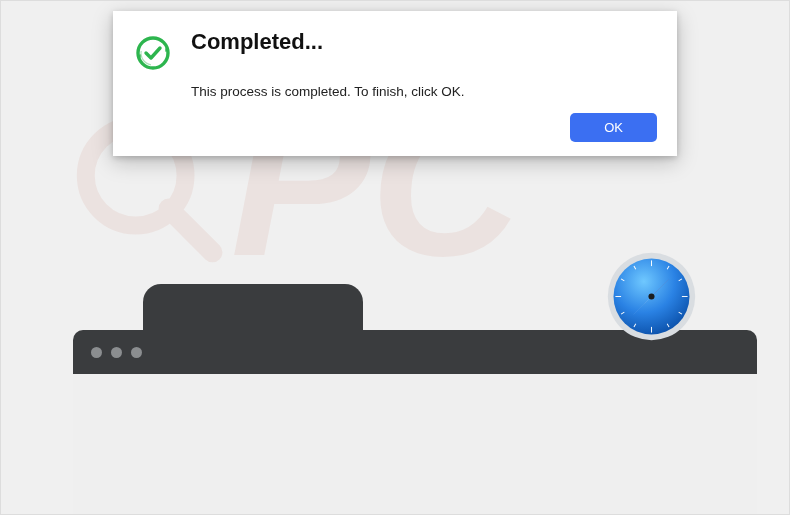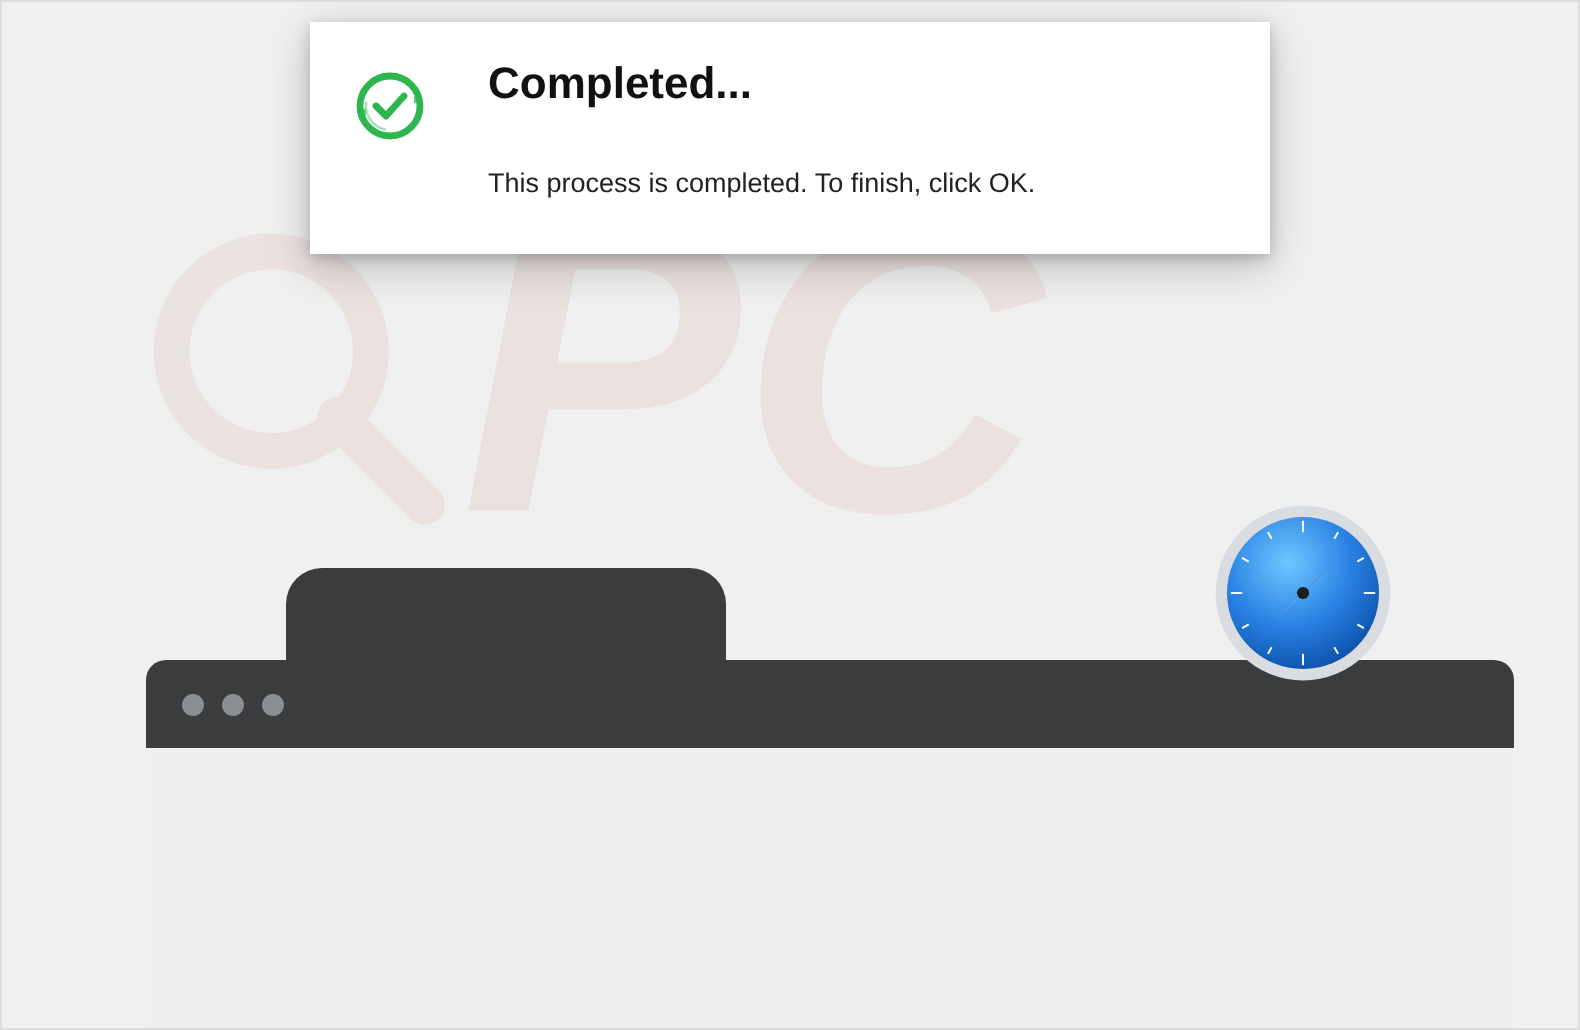--- a/index.html
+++ b/index.html
@@ -69,27 +69,27 @@
     height: 95px;
     z-index: 3;
   }
 
   
   .dialog {
     position: absolute;
     top: 10px;
     left: 50%;
     transform: translateX(-50%);
-    width: 480px;
+    width: 564px;
     background: #fff;
     box-shadow: 0 6px 20px rgba(0,0,0,0.22), 0 2px 6px rgba(0,0,0,0.18);
     padding: 18px 20px 14px 18px;
     z-index: 10;
     display: flex;
-    gap: 27px;
+    gap: 16px;
   }
   .dialog-icon {
     flex: 0 0 44px;
     display: flex;
     align-items: flex-start;
     justify-content: center;
     padding-top: 4px;
   }
   .dialog-content {
     flex: 1;
@@ -192,14 +192,17 @@
       <circle cx="20" cy="20" r="15" fill="none" stroke="#2db54e" stroke-width="3.4"></circle>
       <polyline points="13,20 18,25 27,15" fill="none" stroke="#2db54e" stroke-width="3.4" stroke-linecap="round" stroke-linejoin="round"></polyline>
       <path d="M 8 20 A 12 12 0 0 0 20 32" fill="none" stroke="#2db54e" stroke-width="1.2" opacity="0.4" transform="rotate(10 20 20)"></path>
       <polygon points="32,15 35,17 32,19" fill="#2db54e" opacity="0.7"></polygon>
       <polygon points="8,25 5,23 8,21" fill="#2db54e" opacity="0.7"></polygon>
     </svg>
   </div>
   <div class="dialog-content">
     <div class="dialog-title">Completed...</div>
     <div class="dialog-message">This process is completed. To finish, click OK.</div>
+    <div class="dialog-actions">
+      <button class="ok-button">OK</button>
+    </div>
   </div>
 </div>
 
 </body></html>

